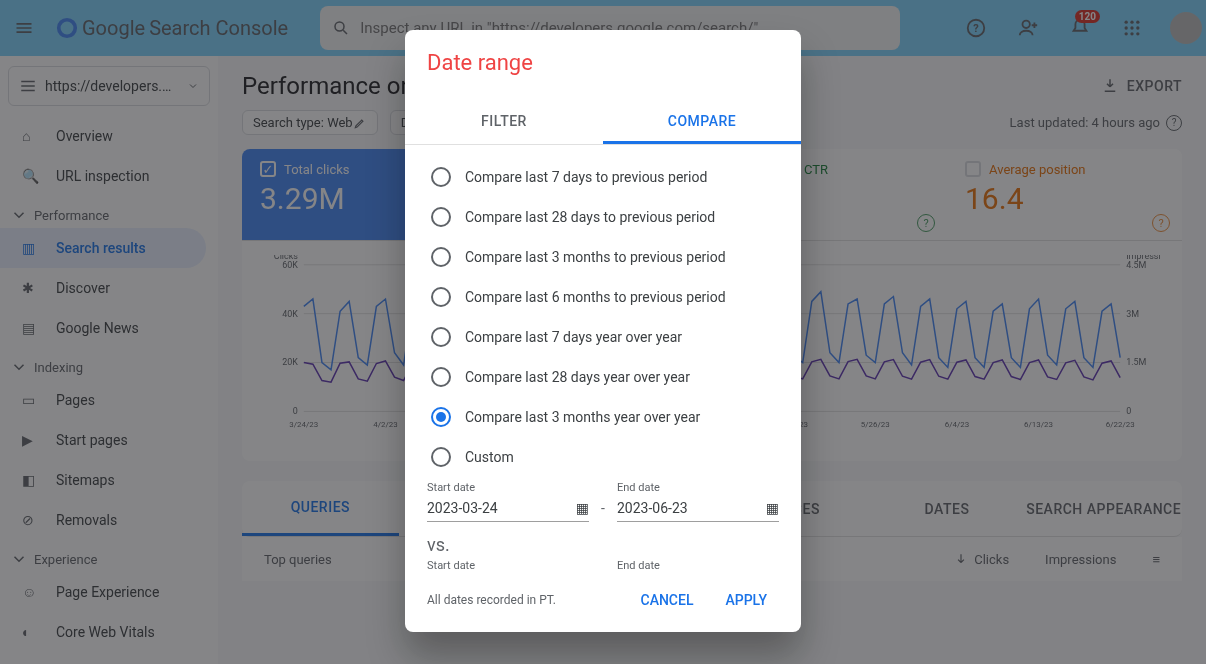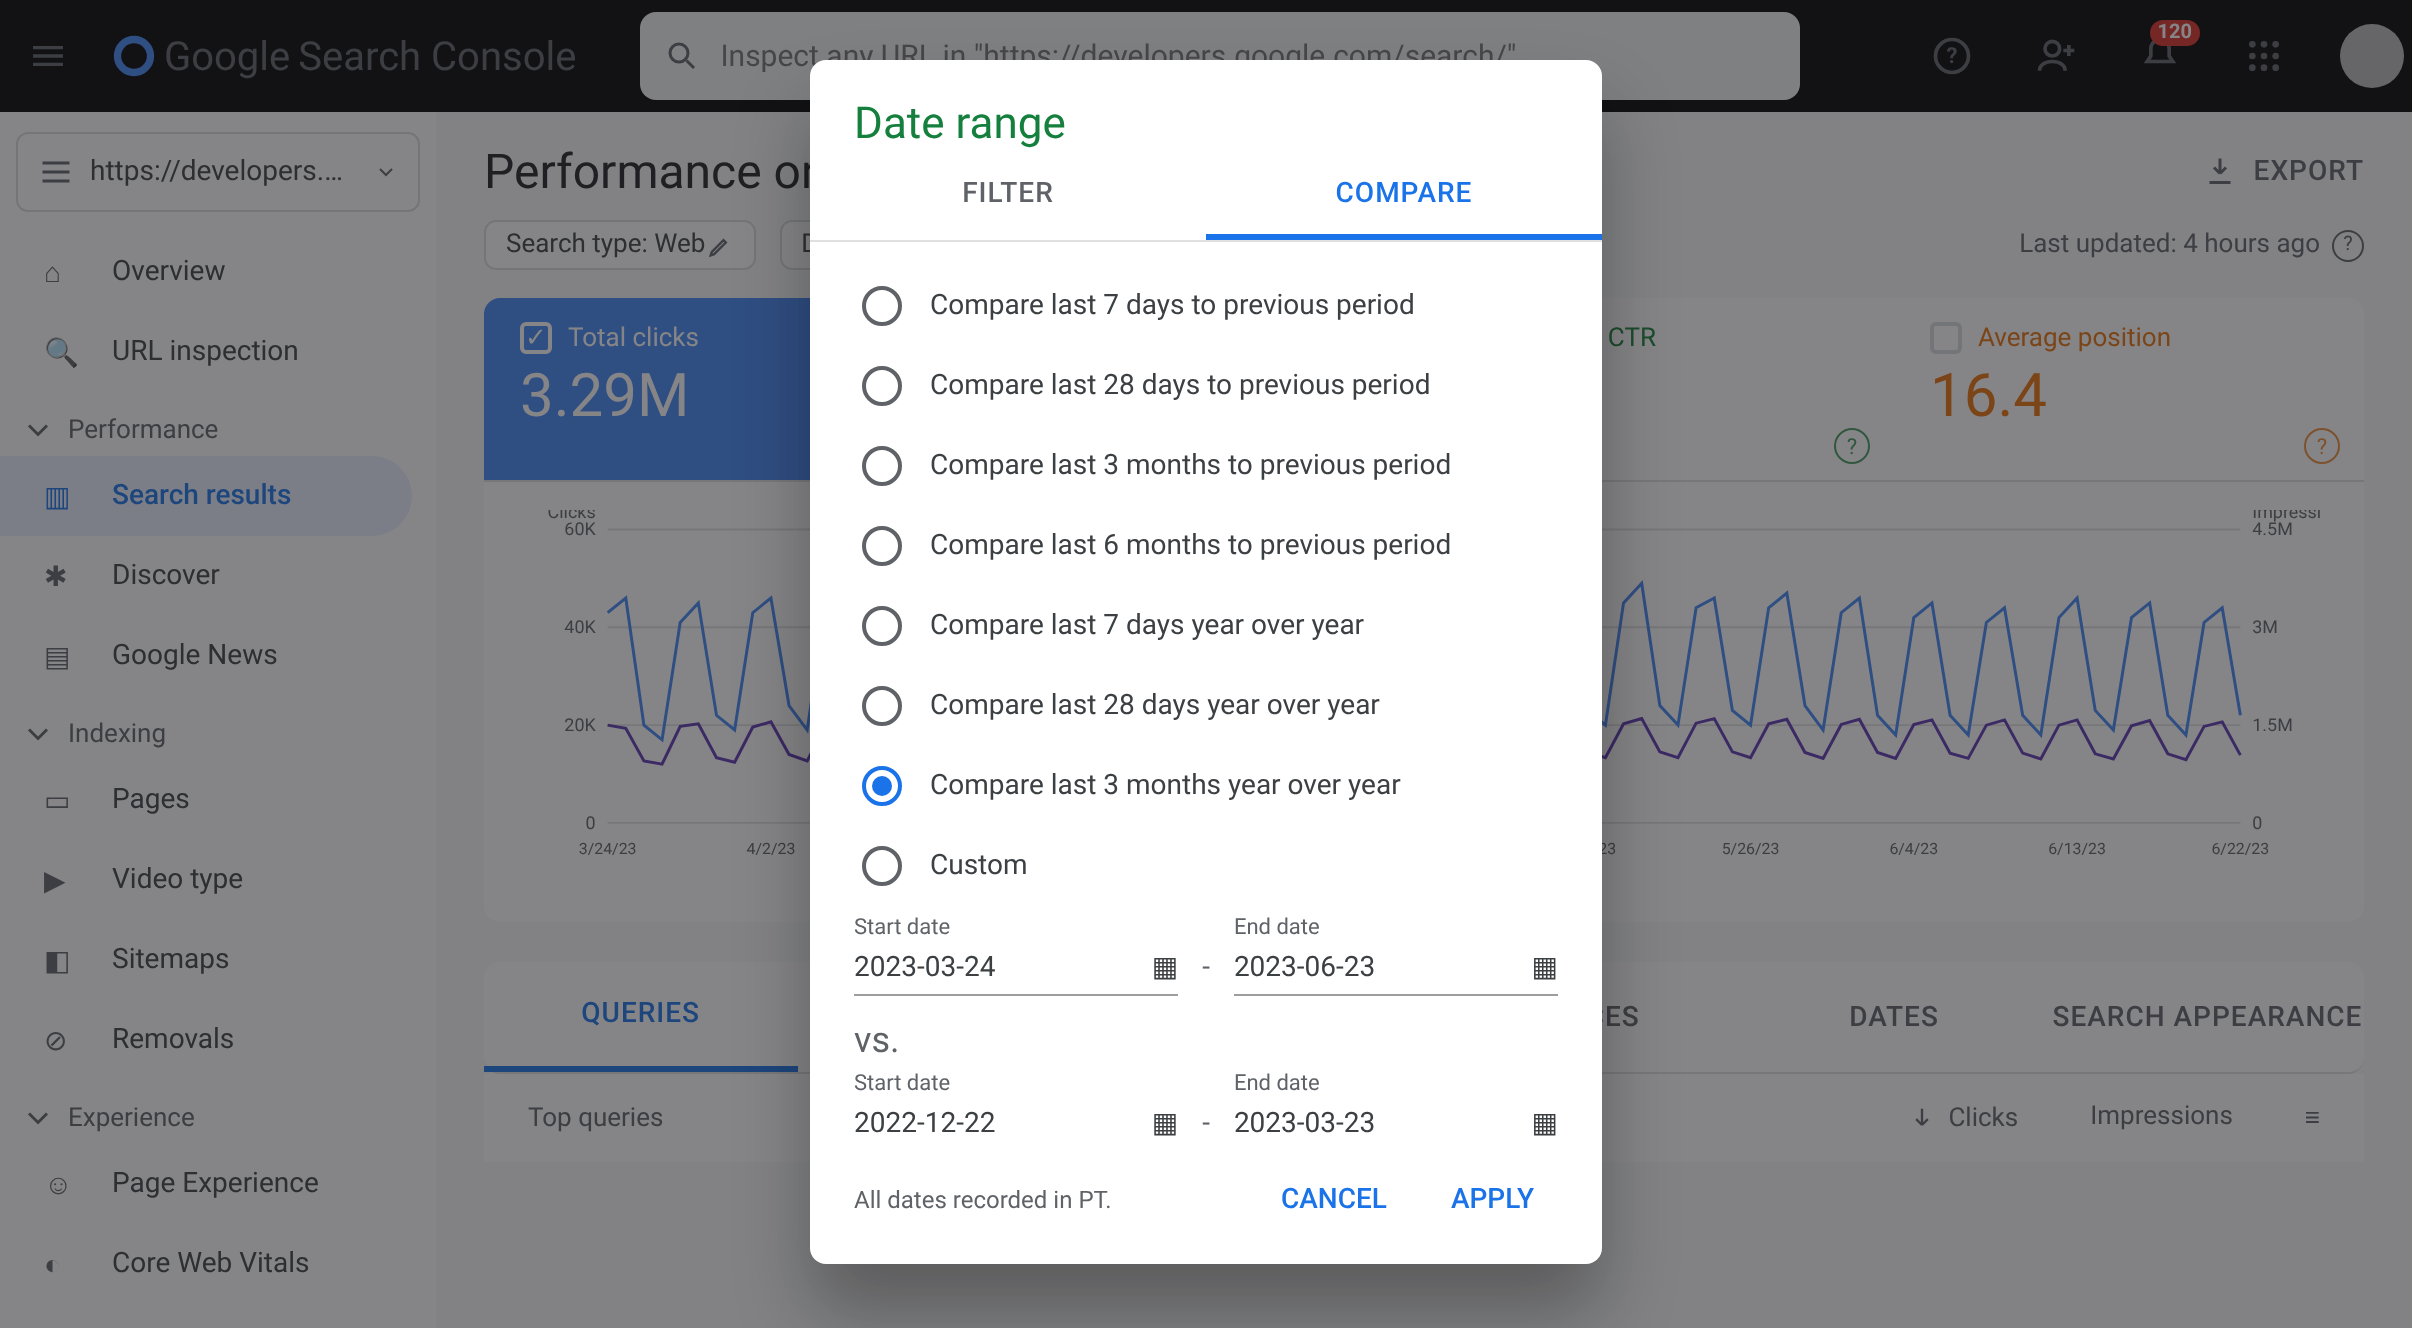--- a/index.html
+++ b/index.html
@@ -1,17 +1,17 @@
 <!DOCTYPE html>
 <html><head>
 <meta charset="utf-8">
 <style>
 * { margin: 0; padding: 0; box-sizing: border-box; font-family: Roboto, Arial, sans-serif; }
 body { width: 1206px; height: 664px; background: #f8f9fa; position: relative; overflow: hidden; }
-.app-bar { height: 56px; display: flex; align-items: center; padding: 0 4px; background: #000000; gap: 12px; }
+.app-bar { height: 56px; display: flex; align-items: center; padding: 0 4px; background: #7dd3fc; gap: 12px; }
 .hamburger { width: 40px; height: 40px; display: flex; align-items: center; justify-content: center; color: #5f6368; fill: currentColor; border-radius: 50%; }
 .logo { display: flex; align-items: center; gap: 4px; font-size: 20px; color: #5f6368; }
 .logo-google { font-weight: 400; color: #5f6368; }
 .search-bar { flex: 0 0 580px; margin-left: 20px; background: #f1f3f4; border-radius: 8px; height: 44px; display: flex; align-items: center; padding: 0 12px; gap: 10px; }
 .search-bar input { border: none; background: transparent; outline: none; flex: 1; font-size: 15px; color: #5f6368; }
 .app-bar .spacer { flex: 1; }
 .icon-btn { width: 40px; height: 40px; display: flex; align-items: center; justify-content: center; color: #5f6368; border-radius: 50%; position: relative; font-weight: bold; }
 .badge { position: absolute; top: 2px; right: 0; background: #d93025; color: #fff; font-size: 10px; padding: 1px 4px; border-radius: 8px; }
 .avatar { width: 32px; height: 32px; border-radius: 50%; background: #bbb; margin-left: 6px; }
 .shell { display: flex; height: calc(100% - 56px); }
@@ -45,21 +45,21 @@
 .chart-card { background: #fff; height: 220px; border-radius: 0 0 8px 8px; padding: 14px 22px 30px; }
 .chart { width: 100%; height: 100%; }
 .report-tabs { margin-top: 20px; background: #fff; border-radius: 8px; display: flex; height: 56px; border-bottom: 1px solid #e0e0e0; }
 .rtab { flex: 1; display: flex; align-items: center; justify-content: center; font-size: 14px; letter-spacing: .5px; color: #5f6368; text-transform: uppercase; font-weight: 500; }
 .rtab.active { color: #1a73e8; border-bottom: 3px solid #1a73e8; }
 .table-head { background: #fff; height: 44px; display: flex; align-items: center; padding: 0 22px; font-size: 13px; color: #5f6368; }
 .table-head .right { margin-left: auto; display: flex; gap: 36px; }
 
 .scrim { position: absolute; inset: 0; background: rgba(32,33,36,.55); display: flex; justify-content: center; padding-top: 30px; }
 .dialog { width: 396px; background: #fff; border-radius: 8px; box-shadow: 0 24px 38px rgba(0,0,0,.3); padding: 20px 22px 16px; max-height: 602px; display: flex; flex-direction: column; }
-.dialog h2 { font-size: 22px; font-weight: 400; color: #15803d; margin-bottom: 2px; }
+.dialog h2 { font-size: 22px; font-weight: 400; color: #ef4444; margin-bottom: 26px; }
 .dialog-tabs { display: flex; border-bottom: 1px solid #e0e0e0; margin: 0 -22px; }
 .dtab { flex: 1; text-align: center; padding: 12px 0; font-size: 14px; font-weight: 500; color: #5f6368; letter-spacing: .5px; }
 .dtab.active { color: #1a73e8; border-bottom: 3px solid #1a73e8; }
 .radio-list { padding: 12px 0 2px; overflow: auto; }
 .radio { display: flex; align-items: center; gap: 14px; padding: 10px 4px; font-size: 14px; color: #3c4043; }
 .radio .dot { width: 20px; height: 20px; border: 2px solid #5f6368; border-radius: 50%; }
 .radio.checked .dot { border-color: #1a73e8; position: relative; }
 .radio.checked .dot::after { content: ""; position: absolute; inset: 3px; background: #1a73e8; border-radius: 50%; }
 .date-row { display: flex; align-items: flex-end; gap: 10px; margin-top: 4px; }
 .date-field { flex: 1; }
@@ -175,21 +175,21 @@
           <path d="M6 9l6 6 6-6" fill="none" stroke="#5f6368" stroke-width="2"></path>
         </svg>
         <span>Indexing</span>
       </div>
     <div class="nav-item">
         <span class="nav-icon">▭</span>
         <span>Pages</span>
       </div>
     <div class="nav-item">
         <span class="nav-icon">▶</span>
-        <span>Video type</span>
+        <span>Start pages</span>
       </div>
     <div class="nav-item">
         <span class="nav-icon">◧</span>
         <span>Sitemaps</span>
       </div>
     <div class="nav-item">
         <span class="nav-icon">⊘</span>
         <span>Removals</span>
       </div>
     <div class="nav-group">

